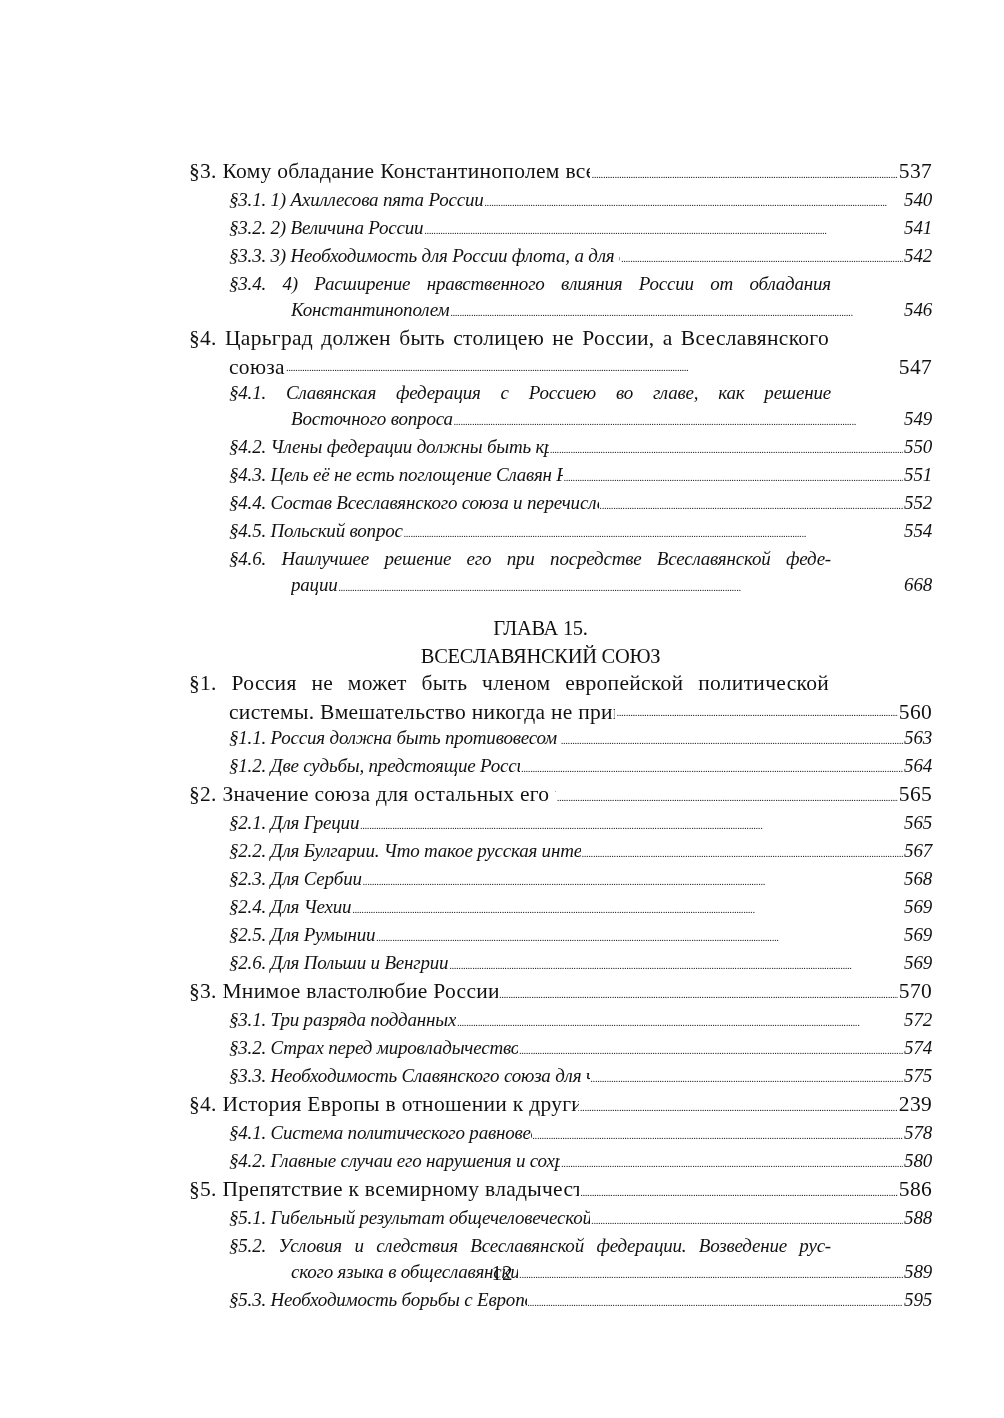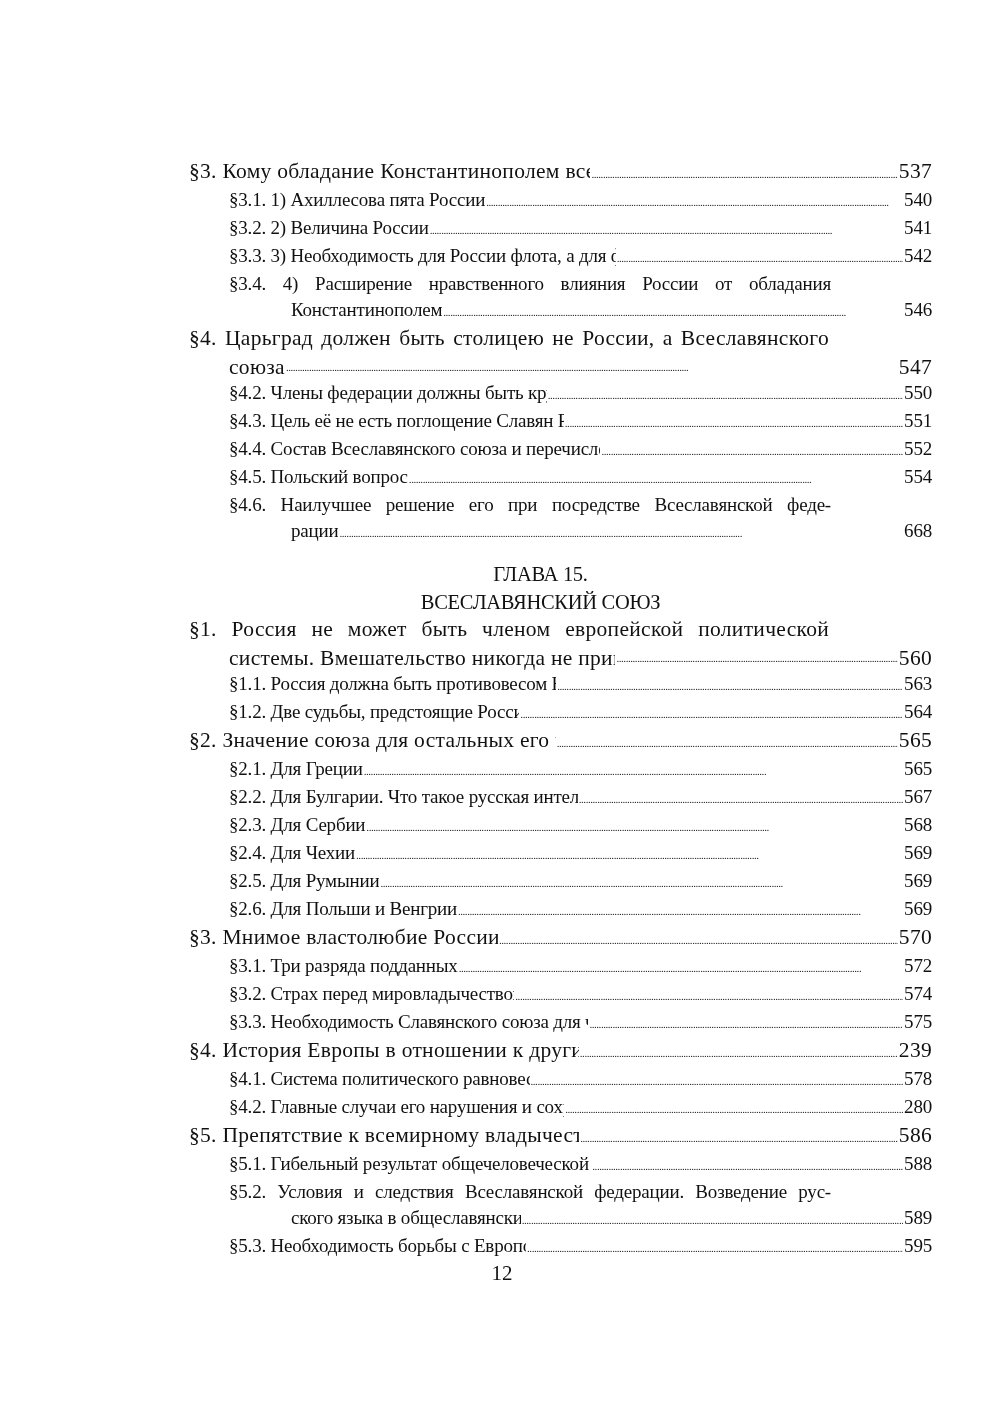--- a/index.html
+++ b/index.html
@@ -51,20 +51,21 @@
     .lvl1 {
       font-size: 21.5px;
       line-height: 26px;
       letter-spacing: 0.3px;
     }
     .lvl2 {
       font-size: 19px;
       line-height: 26px;
       padding-left: 40px;
       letter-spacing: -0.2px;
+      font-style: italic;
     }
     .lvl1 .cont {
       padding-left: 40px;
       align-items: flex-end;
     }
     .lvl2 .cont {
       padding-left: 62px;
     }
     .justify-line {
       display: block;
@@ -144,20 +145,28 @@
       </div>
       <div class="lvl1">
         <span class="justify-line">§4. Царьград должен быть столицею не России, а Всеславянского</span>
         <div class="entry cont">
           <span class="title">союза</span>
           <span class="dots"></span>
           <span class="page">547</span>
         </div>
       </div>
       <div class="lvl2">
+        <span class="justify-line">§4.1. Славянская федерация с Россиею во главе, как решение</span>
+        <div class="entry cont">
+          <span class="title">Восточного вопроса</span>
+          <span class="dots"></span>
+          <span class="page">549</span>
+        </div>
+      </div>
+      <div class="lvl2">
         <div class="entry">
           <span class="title">§4.2. Члены федерации должны быть крупны</span>
           <span class="dots"></span>
           <span class="page">550</span>
         </div>
       </div>
       <div class="lvl2">
         <div class="entry">
           <span class="title">§4.3. Цель её не есть поглощение Славян Россиею</span>
           <span class="dots"></span>
@@ -304,21 +313,21 @@
         <div class="entry">
           <span class="title">§4.1. Система политического равновесия</span>
           <span class="dots"></span>
           <span class="page">578</span>
         </div>
       </div>
       <div class="lvl2">
         <div class="entry">
           <span class="title">§4.2. Главные случаи его нарушения и сохранения</span>
           <span class="dots"></span>
-          <span class="page">280</span>
+          <span class="page">580</span>
         </div>
       </div>
       <div class="lvl1">
         <div class="entry">
           <span class="title">§5. Препятствие к всемирному владычеству Европы</span>
           <span class="dots"></span>
           <span class="page">586</span>
         </div>
       </div>
       <div class="lvl2">

